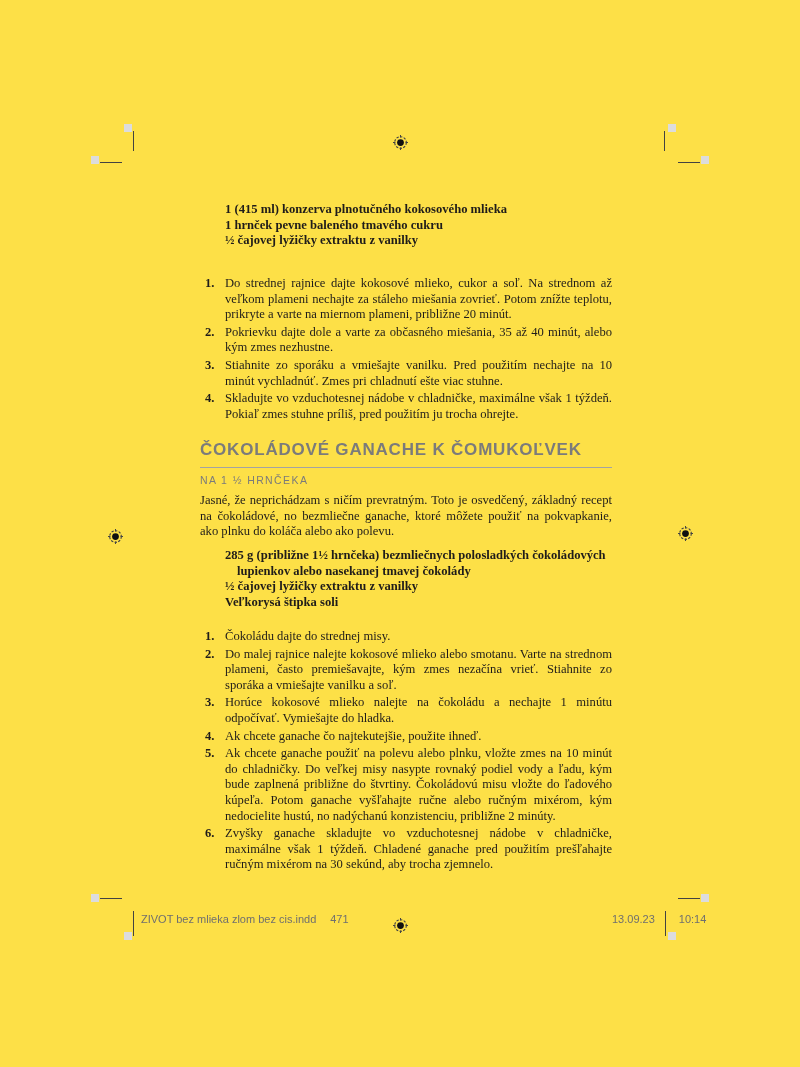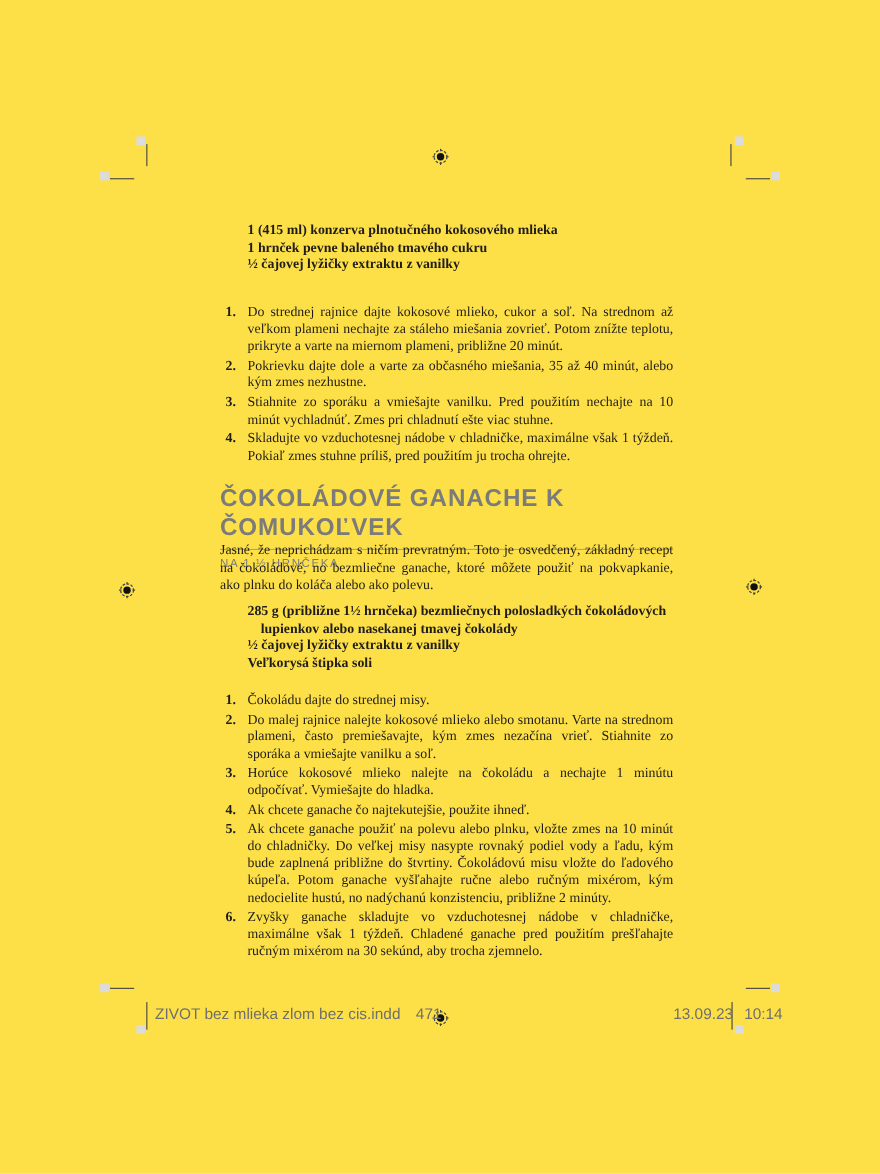--- a/index.html
+++ b/index.html
@@ -20,38 +20,38 @@
   .ing{list-style:none;margin:0;padding:0 0 0 25px;font-weight:bold;
        font-size:12.6px;line-height:15.6px;}
   .ing li{padding-left:12px;text-indent:-12px;}
 
   .steps{margin:0;padding:0;font-size:12.6px;line-height:15.6px;}
   .step{display:flex;margin-bottom:2px;}
   .step-num{flex:0 0 25px;padding-left:5px;box-sizing:border-box;font-weight:bold;}
   .step-text{flex:1;text-align:justify;}
 
   .title{margin:0;font-family:"Liberation Sans",sans-serif;font-weight:bold;
-         font-size:22px;letter-spacing:0.8px;color:#7b7b7b;}
+         font-size:17px;letter-spacing:0.8px;color:#7b7b7b;}
   .rule{border:none;border-top:1px solid #a3a3a3;margin:7px 0 0 0;height:0;}
   .yield{margin-top:6px;font-family:"Liberation Sans",sans-serif;
          font-size:10.5px;letter-spacing:1.4px;color:#7b7b7b;}
 
   .intro{margin:0;text-align:justify;font-size:12.6px;line-height:15.6px;}
 
   .pagefooter{position:absolute;left:200px;width:412px;top:850px;text-align:right;
               font-family:"Liberation Sans",sans-serif;color:#181818;}
   .section{font-weight:bold;font-size:9.5px;letter-spacing:2.4px;}
   .pagenum{font-size:10.5px;margin-left:22px;letter-spacing:0.5px;}
 
   .printtext{position:absolute;font-family:"Liberation Sans",sans-serif;
-             font-size:14px;color:#6f6f6f;white-space:nowrap;}
+             font-size:11px;color:#6f6f6f;white-space:nowrap;}
   .slug{left:141px;top:913px;}
   .slug .pn{margin-left:14px;}
   .pdate{left:612px;top:913px;}
-  .pdate .tm{margin-left:10px;}
+  .pdate .tm{margin-left:24px;}
 </style>
 </head>
 <body>
 
 <div class="sheet">
 
   <div class="mark-sq" style="left:124px;top:124px"></div>
   <div class="mark-line" style="left:133px;top:131px;width:1px;height:20px"></div>
   <div class="mark-sq" style="left:91px;top:156px"></div>
   <div class="mark-line" style="left:100px;top:162px;width:22px;height:1px"></div>

